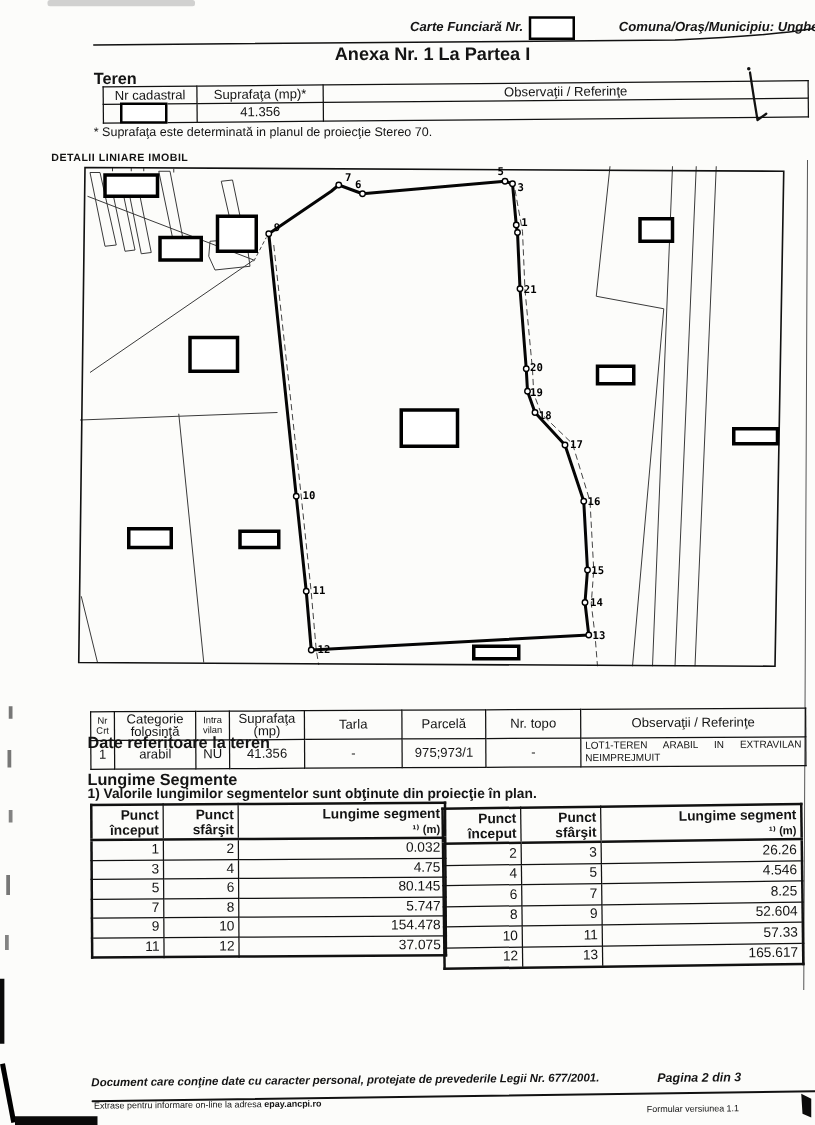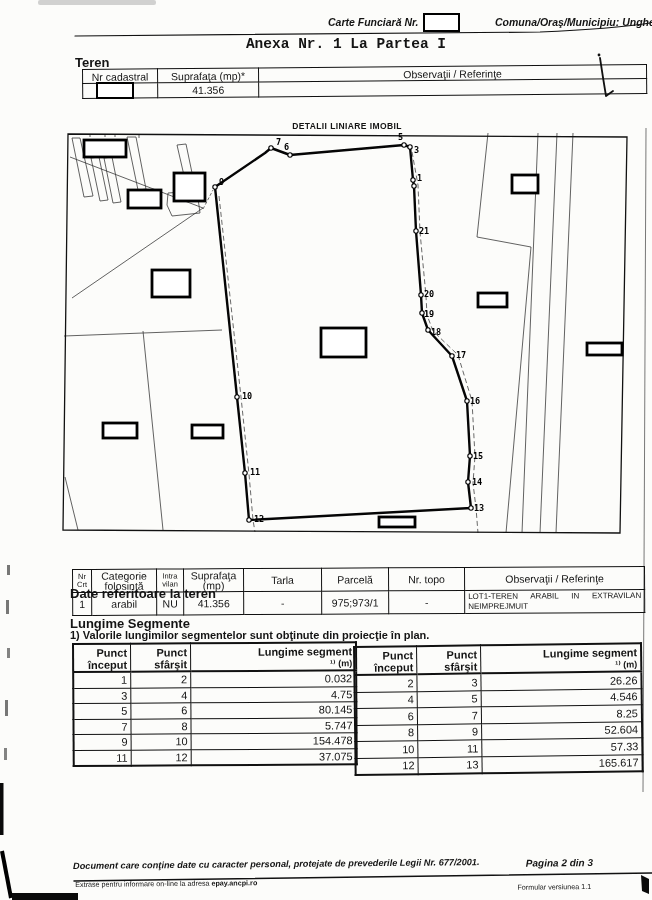--- a/index.html
+++ b/index.html
@@ -10,28 +10,28 @@
   .thin{fill:none;stroke:#3a3a3a;stroke-width:0.8;}
   .dash{fill:none;stroke:#444;stroke-width:0.8;stroke-dasharray:5 3;}
   .dash2{fill:none;stroke:#444;stroke-width:0.8;stroke-dasharray:3 2;}
   .ink{fill:none;stroke:#111;stroke-linecap:round;}
 
   .hdr-carte{left:328px;top:16px;font-style:italic;font-size:10.5px;font-weight:bold;}
   .hdr-comuna{left:461px;top:16px;font-style:italic;font-size:10.5px;font-weight:bold;white-space:nowrap;margin-left:34px;}
   .redact{border:2.6px solid #000;background:#fff;}
   .box-carte{left:423px;top:13px;width:33px;height:15px;}
   .box-cad{left:96px;top:82px;width:34px;height:13px;}
-  .anexa{left:40px;top:36px;width:612px;text-align:center;font-weight:bold;font-size:14.5px;font-family:Liberation Mono, monospace;}
+  .anexa{left:40px;top:36px;width:612px;text-align:center;font-weight:bold;font-size:14.5px;}
   .teren-label{left:75px;top:55px;font-weight:bold;font-size:13px;}
   table{border-collapse:collapse;position:absolute;table-layout:fixed;transform-origin:top left;}
   .teren-table{left:82px;top:69px;transform:rotate(-0.5deg);}
   .teren-table td{border:1.6px solid #111;font-size:10.5px;text-align:center;padding:0;height:13px;}
   .teren-table .r2 td{height:14px;}
   .footnote{left:75px;top:101px;font-size:10px;}
-  .map-title{left:41px;top:121px;width:612px;text-align:center;font-weight:bold;font-size:8.5px;letter-spacing:.4px;}
+  .map-title{left:41px;top:121px;width:612px;text-align:left;font-weight:bold;font-size:8.5px;letter-spacing:.4px;}
 
   .date-title{left:70px;top:552px;font-weight:bold;font-size:13px;margin-top:34px;}
   .date-table{left:72px;top:569px;transform:rotate(-0.3deg);}
   .date-table td{border:1.5px solid #111;font-size:10.5px;text-align:center;padding:0 1px;vertical-align:middle;}
   .date-table .hrow td{height:22px;line-height:10px;}
   .date-table .drow td{height:20px;}
   .date-table td.small{font-size:7.5px;line-height:8px;}
   .date-table td.obs{font-size:8px;text-align:justify;line-height:9.5px;padding:1px 3px;vertical-align:top;}
 
   .seg-title{left:70px;top:616px;font-weight:bold;font-size:13px;}
@@ -172,20 +172,21 @@
       <td style="width:387px">Observaţii / Referinţe</td>
     </tr>
     <tr class="r2">
       <td></td>
       <td>41.356</td>
       <td></td>
     </tr>
   </tbody>
     </table>
   <div class="abs redact box-cad"></div>
+  <div class="abs footnote">* Suprafaţa este determinată in planul de proiecţie Stereo 70.</div>
 
   <div class="abs map-title">DETALII LINIARE IMOBIL</div>
 
   <div class="abs date-title">Date referitoare la teren</div>
   <table class="date-table">
     <tbody>
         <tr class="hrow">
       <td class="small" style="width:16px">Nr Crt</td>
       <td style="width:62px">Categorie folosinţă</td>
       <td class="small" style="width:24px">Intra vilan</td>

